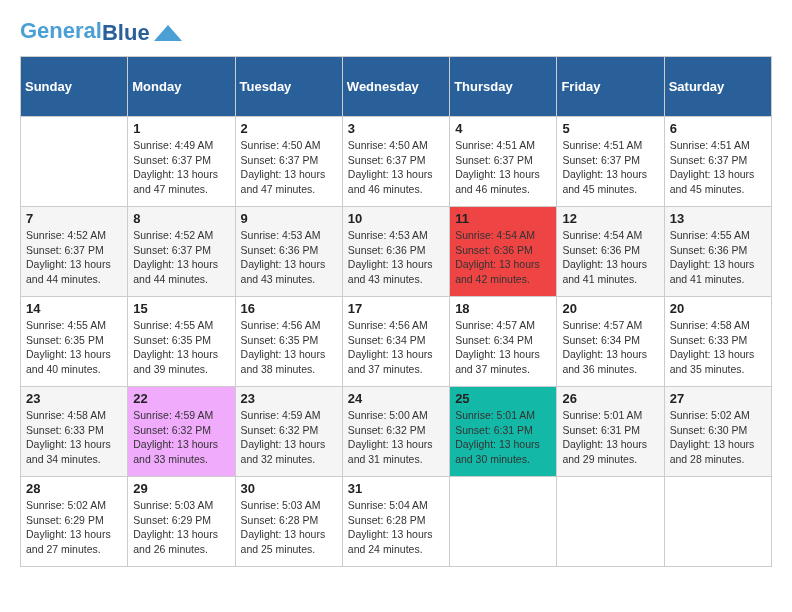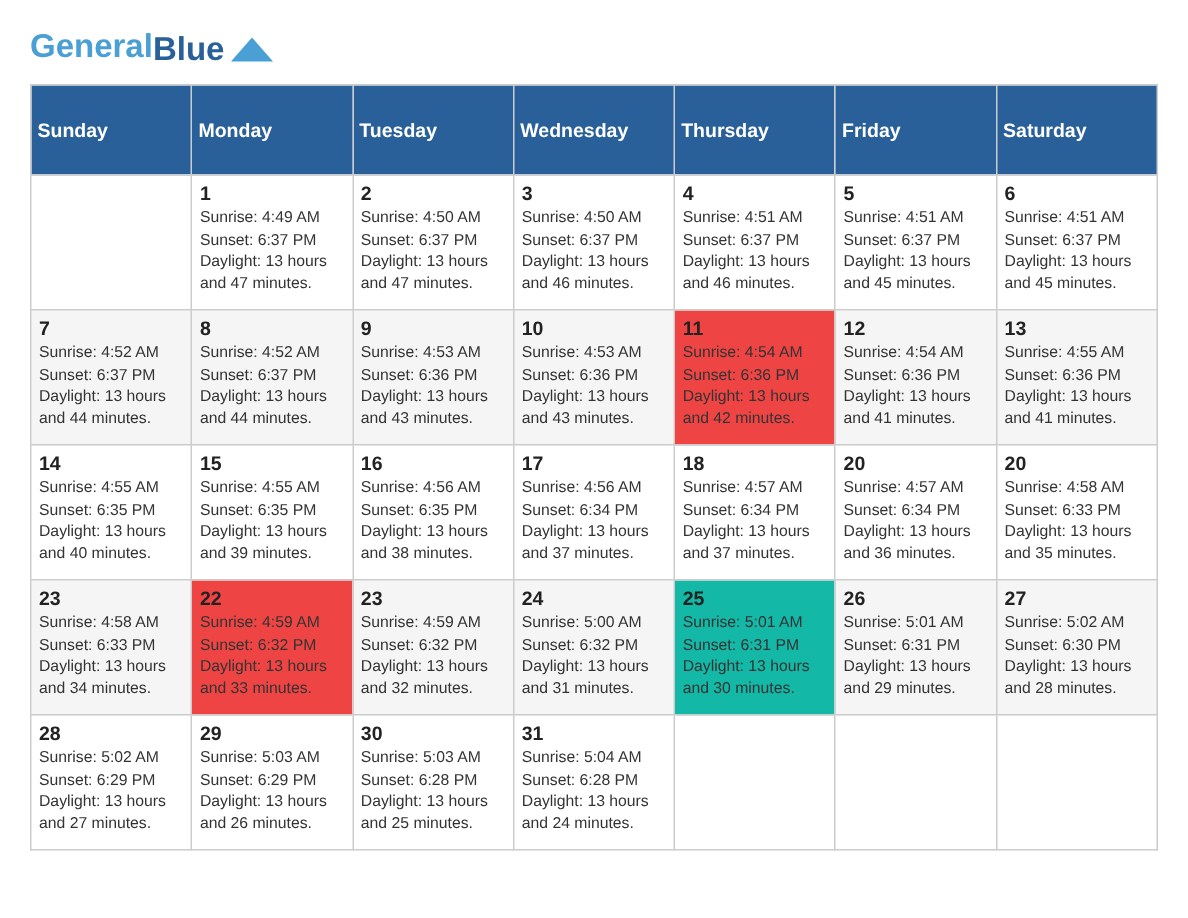--- a/index.html
+++ b/index.html
@@ -203,21 +203,21 @@
         <td>
           <span class="day-num">20</span>
           <div class="day-info">Sunrise: 4:58 AM<br>Sunset: 6:33 PM<br>Daylight: 13 hours<br>and 35 minutes.</div>
         </td>
       </tr>
       <tr>
         <td style="background: rgb(245, 245, 245);">
           <span class="day-num">23</span>
           <div class="day-info">Sunrise: 4:58 AM<br>Sunset: 6:33 PM<br>Daylight: 13 hours<br>and 34 minutes.</div>
         </td>
-        <td style="background: #ef4444;">
+        <td style="background: #f0abfc;">
           <span class="day-num">22</span>
           <div class="day-info">Sunrise: 4:59 AM<br>Sunset: 6:32 PM<br>Daylight: 13 hours<br>and 33 minutes.</div>
         </td>
         <td style="background: rgb(245, 245, 245);">
           <span class="day-num">23</span>
           <div class="day-info">Sunrise: 4:59 AM<br>Sunset: 6:32 PM<br>Daylight: 13 hours<br>and 32 minutes.</div>
         </td>
         <td style="background: rgb(245, 245, 245); margin-left: 11px;">
           <span class="day-num">24</span>
           <div class="day-info">Sunrise: 5:00 AM<br>Sunset: 6:32 PM<br>Daylight: 13 hours<br>and 31 minutes.</div>

